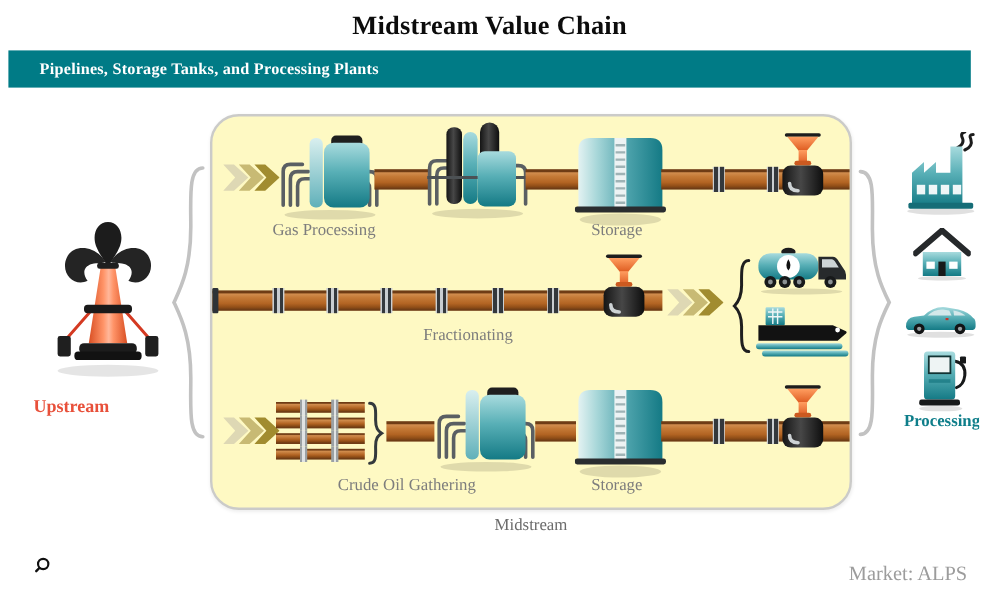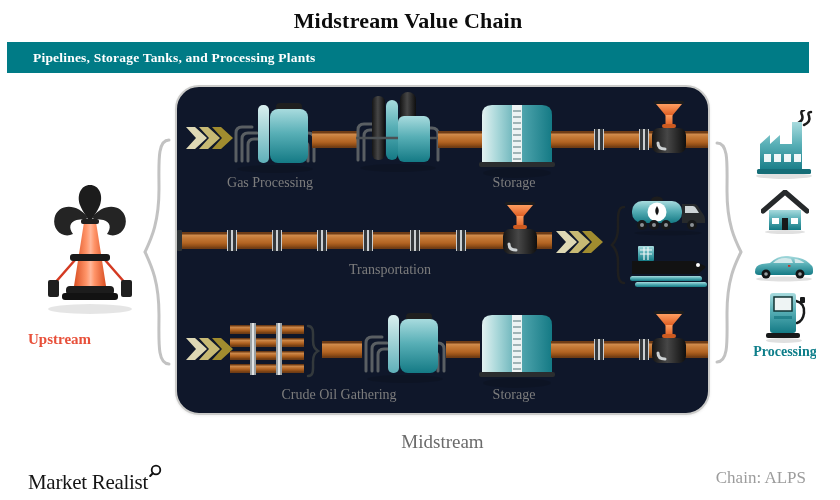--- a/index.html
+++ b/index.html
@@ -7,27 +7,27 @@
          font-family:Liberation Serif, serif;overflow:hidden;}
   .abs{position:absolute;}
 
   .title{position:absolute;top:8px;left:0;right:0;text-align:center;
          font-size:22px;font-weight:bold;color:#0c0c0c;letter-spacing:.2px;}
 
   .banner{position:absolute;left:7px;right:7px;top:42px;height:31px;background:#007B86;
           display:flex;align-items:center;padding-left:26px;box-sizing:border-box;}
   .banner span{color:#fff;font-weight:bold;font-size:13.5px;letter-spacing:.2px;}
 
-  .mid-box{position:absolute;left:175px;top:85px;width:535px;height:330px;
-           background:#0f172a;border:2px solid #cbcbc9;border-radius:24px;
+  .mid-box{position:absolute;left:175px;top:95px;width:535px;height:330px;
+           background:#fef9c3;border:2px solid #cbcbc9;border-radius:24px;
            box-shadow:0 1px 3px rgba(0,0,0,.07);box-sizing:border-box;}
 
   .lbl{position:absolute;text-align:center;color:#7d7d7d;font-size:14px;}
   .lbl-mid{position:absolute;left:175px;width:535px;top:431px;text-align:center;
-           color:#6b6b6b;font-size:19px;}
+           color:#6b6b6b;font-size:14px;}
   .lbl-up{position:absolute;left:28px;width:120px;top:331px;
           color:#E8503A;font-size:15px;font-weight:600;}
   .lbl-down{position:absolute;left:730px;width:110px;top:344px;text-align:center;
             color:#0E7E8A;font-size:14px;font-weight:600;}
 
   .pipe{position:absolute;height:17px;
         background:linear-gradient(180deg,#6f3c15 0px,#6f3c15 2px,#d18d4e 3px,#c57a37 6px,
                    #b26423 11px,#914e17 14px,#6f3c15 16px,#6f3c15 17px);}
   .joint{position:absolute;top:-2px;height:21px;width:10px;
          background:linear-gradient(90deg,#caced1 0 1px,#34383c 1px 4px,#caced1 4px 6px,
@@ -185,21 +185,21 @@
       <div class="joint" style="left:279px"></div>
     </div>
     <svg class="abs" style="left:321px;top:113px" width="44" height="56" viewBox="0 0 44 56">
       <rect x="7" y="2" width="30" height="3" rx="1.5" fill="#1d1d1d"></rect>
       <polygon points="9,5 35,5 25,17 19,17" fill="url(#orangeV)"></polygon>
       <rect x="18.5" y="16" width="7" height="12" fill="url(#orangeV)"></rect>
       <rect x="15" y="25" width="14" height="4" rx="2" fill="#cc5a20"></rect>
       <rect x="5" y="29" width="34" height="25" rx="7" fill="url(#darkH)"></rect>
       <path d="M11,44 Q11,50 18,50" fill="none" stroke="#cdd2d4" stroke-width="3" stroke-linecap="round"></path>
     </svg>
-    <div class="lbl" style="left:133px;top:175px;width:160px">Transportation</div>
+    <div class="lbl" style="left:133px;top:175px;width:160px">Fractionating</div>
 
     <svg class="abs" style="left:379px;top:140px" width="47" height="30" viewBox="0 0 47 30">
       <polygon points="0,4 9,4 21,15 9,26 0,26 10,15" fill="#ded8b4"></polygon>
       <polygon points="13,4 22,4 34,15 22,26 13,26 23,15" fill="#c8ba74"></polygon>
       <polygon points="26,4 35,4 47,15 35,26 26,26 36,15" fill="#a18c2f"></polygon>
     </svg>
 
     <svg class="abs" style="left:431px;top:118px" width="20" height="80" viewBox="0 0 20 80">
       <path d="M16,2 C9,2 10,13 10,23 C10,33 7,37 4,40 C7,43 10,47 10,57 C10,67 9,78 16,78" fill="none" stroke="#1f1f1f" stroke-width="2.5" stroke-linecap="round"></path>
     </svg>
@@ -348,20 +348,20 @@
     <rect x="36" y="6" width="5" height="6" rx="1" fill="#17191a"></rect>
     <rect x="6" y="2" width="26" height="40" rx="3" fill="url(#tealV)"></rect>
     <rect x="10" y="6" width="18" height="14" fill="#eef4f4" stroke="#133" stroke-width="1.5"></rect>
     <rect x="10" y="25" width="18" height="3" fill="#0f707a" opacity="0.6"></rect>
     <rect x="2" y="42" width="34" height="5" rx="2" fill="#17191a"></rect>
   </svg>
 
   <div class="lbl-down">Processing</div>
 
   <div class="footer-brand">
-    <span>Market Realist</span><svg width="15" height="15" viewBox="0 0 15 15">
+    <svg width="15" height="15" viewBox="0 0 15 15">
       <circle cx="7" cy="6" r="4.3" fill="none" stroke="#111" stroke-width="1.8"></circle>
       <path d="M3.8,9.3 L1.2,12" stroke="#111" stroke-width="2" stroke-linecap="round"></path>
     </svg>
   </div>
-  <div class="footer-source">Chain: ALPS</div>
+  <div class="footer-source">Market: ALPS</div>
 
 </div>
 
 </body></html>

